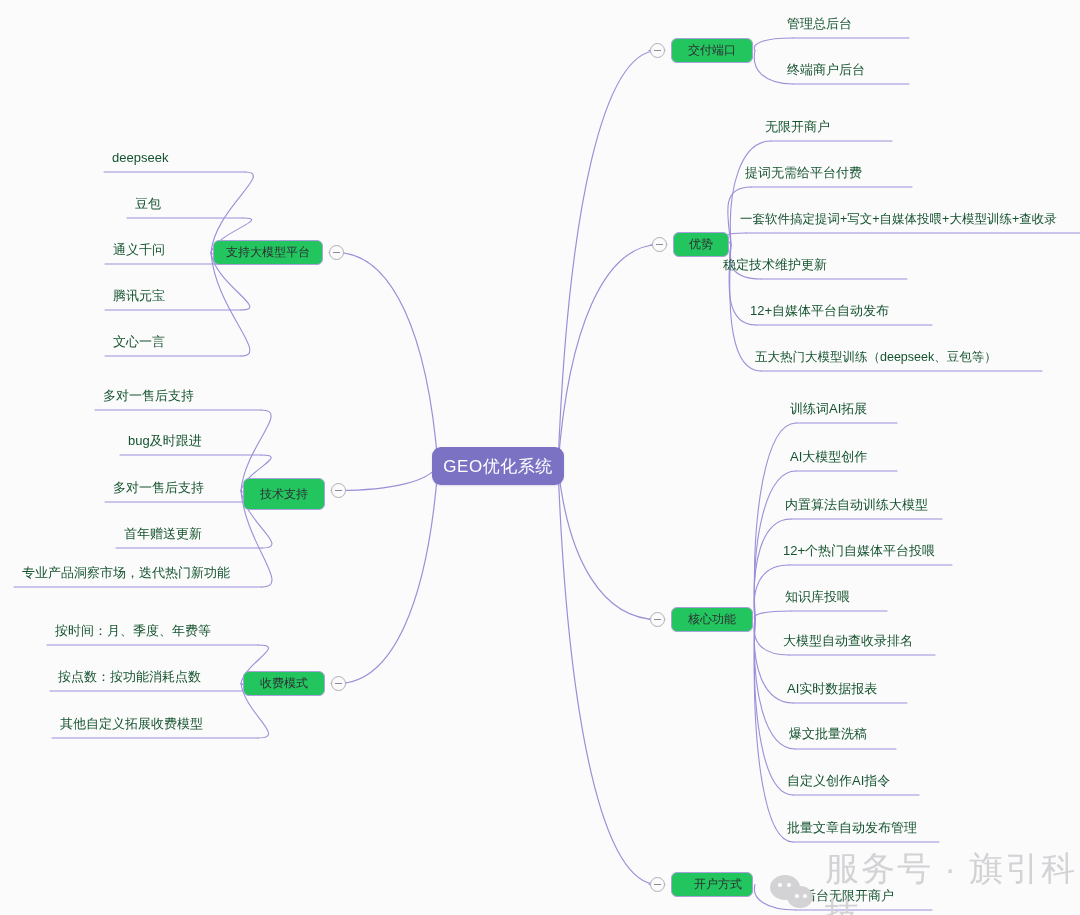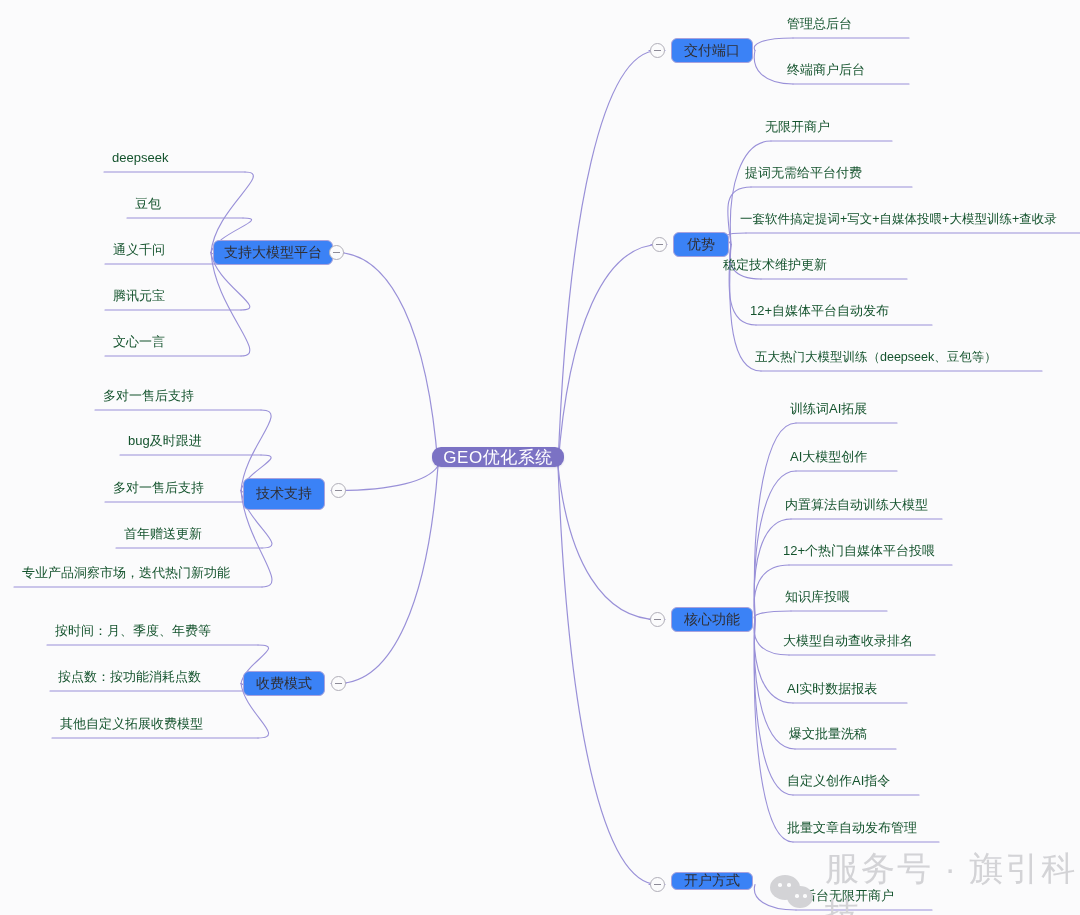--- a/index.html
+++ b/index.html
@@ -37,25 +37,25 @@
     display: flex;
     align-items: center;
     justify-content: center;
     box-shadow: 0 1px 2px rgba(90,80,160,.18);
     white-space: nowrap;
   }
   
   .branch-node {
     position: absolute;
     box-sizing: border-box;
-    background: #3b82f6;
+    background: #22c55e;
     border: 1px solid #a9a2dc;
     border-radius: 6px;
     color: #2f2f35;
-    font-size: 14px;
+    font-size: 12px;
     display: flex;
     align-items: center;
     justify-content: center;
     white-space: nowrap;
     padding: 0 10px;
   }
   
   .toggle {
     position: absolute;
     width: 15px;
@@ -198,21 +198,21 @@
       <path d="M 438 466 C 428 600.85, 393 683.5, 338 683.5" fill="none" stroke="#9990d8" stroke-width="1.2" stroke-linecap="round"></path>
       <path d="M 346 683.5 L 331 683.5" fill="none" stroke="#9990d8" stroke-width="1.1" stroke-linecap="round"></path>
       <path d="M 47 645 L 258 645" fill="none" stroke="#9990d8" stroke-width="1.1" stroke-linecap="round"></path>
       <path d="M 258 645 C 288 645, 245 662.325, 241 683.5" fill="none" stroke="#9990d8" stroke-width="1.1" stroke-linecap="round"></path>
       <path d="M 50 691 L 258 691" fill="none" stroke="#9990d8" stroke-width="1.1" stroke-linecap="round"></path>
       <path d="M 258 691 C 288 691, 245 687.625, 241 683.5" fill="none" stroke="#9990d8" stroke-width="1.1" stroke-linecap="round"></path>
       <path d="M 52 738 L 258 738" fill="none" stroke="#9990d8" stroke-width="1.1" stroke-linecap="round"></path>
       <path d="M 258 738 C 288 738, 245 713.475, 241 683.5" fill="none" stroke="#9990d8" stroke-width="1.1" stroke-linecap="round"></path>
     </svg>
 
-  <div class="root-node" id="root-node" style="left: 432px; top: 447px; width: 132px; height: 20px;">GEO优化系统</div>
+  <div class="root-node" id="root-node" style="left: 432px; top: 447px; width: 132px; height: 38px;">GEO优化系统</div>
 
   <div id="nodes-layer">
       <div class="branch-node" style="left: 671px; top: 38px; min-width: 82px; height: 25px;">
         <span>交付端口</span>
       </div>
       <div class="toggle" style="top: 43px; left: 650px;"></div>
       <div class="leaf" style="left: 787px; top: 16px;">管理总后台</div>
       <div class="leaf" style="left: 787px; top: 62px;">终端商户后台</div>
       <div class="branch-node" style="left: 673px; top: 232px; min-width: 56px; height: 25px;">
         <span>优势</span>
@@ -231,21 +231,21 @@
       <div class="leaf" style="left: 790px; top: 401px;">训练词AI拓展</div>
       <div class="leaf" style="left: 790px; top: 449px;">AI大模型创作</div>
       <div class="leaf" style="left: 785px; top: 497px;">内置算法自动训练大模型</div>
       <div class="leaf" style="left: 783px; top: 543px;">12+个热门自媒体平台投喂</div>
       <div class="leaf" style="left: 785px; top: 589px;">知识库投喂</div>
       <div class="leaf" style="left: 783px; top: 633px;">大模型自动查收录排名</div>
       <div class="leaf" style="left: 787px; top: 681px;">AI实时数据报表</div>
       <div class="leaf" style="left: 789px; top: 727px; font-family: Liberation Mono, monospace;">爆文批量洗稿</div>
       <div class="leaf" style="left: 787px; top: 773px;">自定义创作AI指令</div>
       <div class="leaf" style="left: 787px; top: 820px;">批量文章自动发布管理</div>
-      <div class="branch-node" style="left: 671px; top: 872px; min-width: 82px; height: 18px;">
+      <div class="branch-node" style="left: 671px; top: 872px; min-width: 82px; height: 25px; justify-content: flex-end;">
         <span>开户方式</span>
       </div>
       <div class="toggle" style="top: 877px; left: 650px;"></div>
       <div class="leaf" style="left: 790px; top: 888px;">总后台无限开商户</div>
       <div class="branch-node" style="left: 213px; top: 240px; min-width: 110px; height: 25px;">
         <span>支持大模型平台</span>
       </div>
       <div class="toggle" style="top: 245px; left: 329px;"></div>
       <div class="leaf" style="left: 112px; top: 150px;">deepseek</div>
       <div class="leaf" style="left: 135px; top: 196px;">豆包</div>

